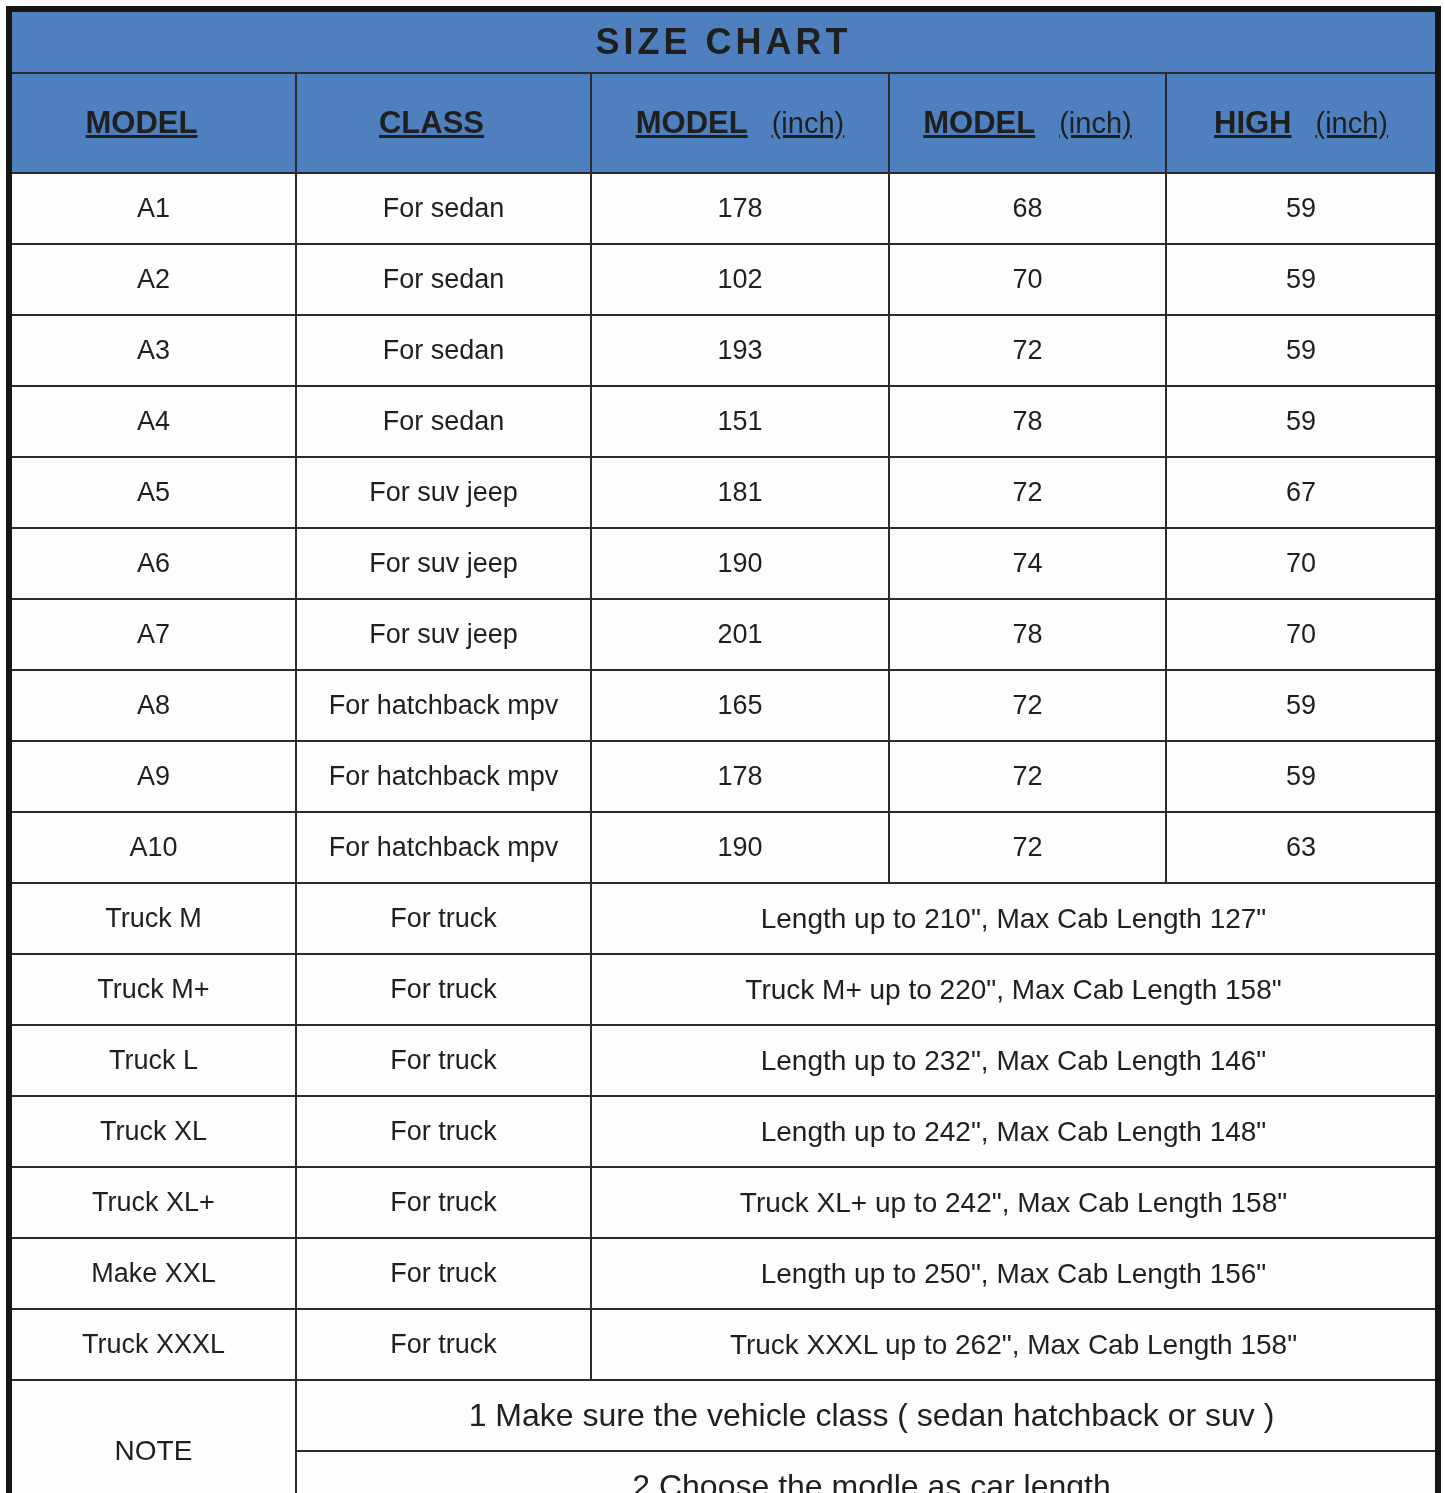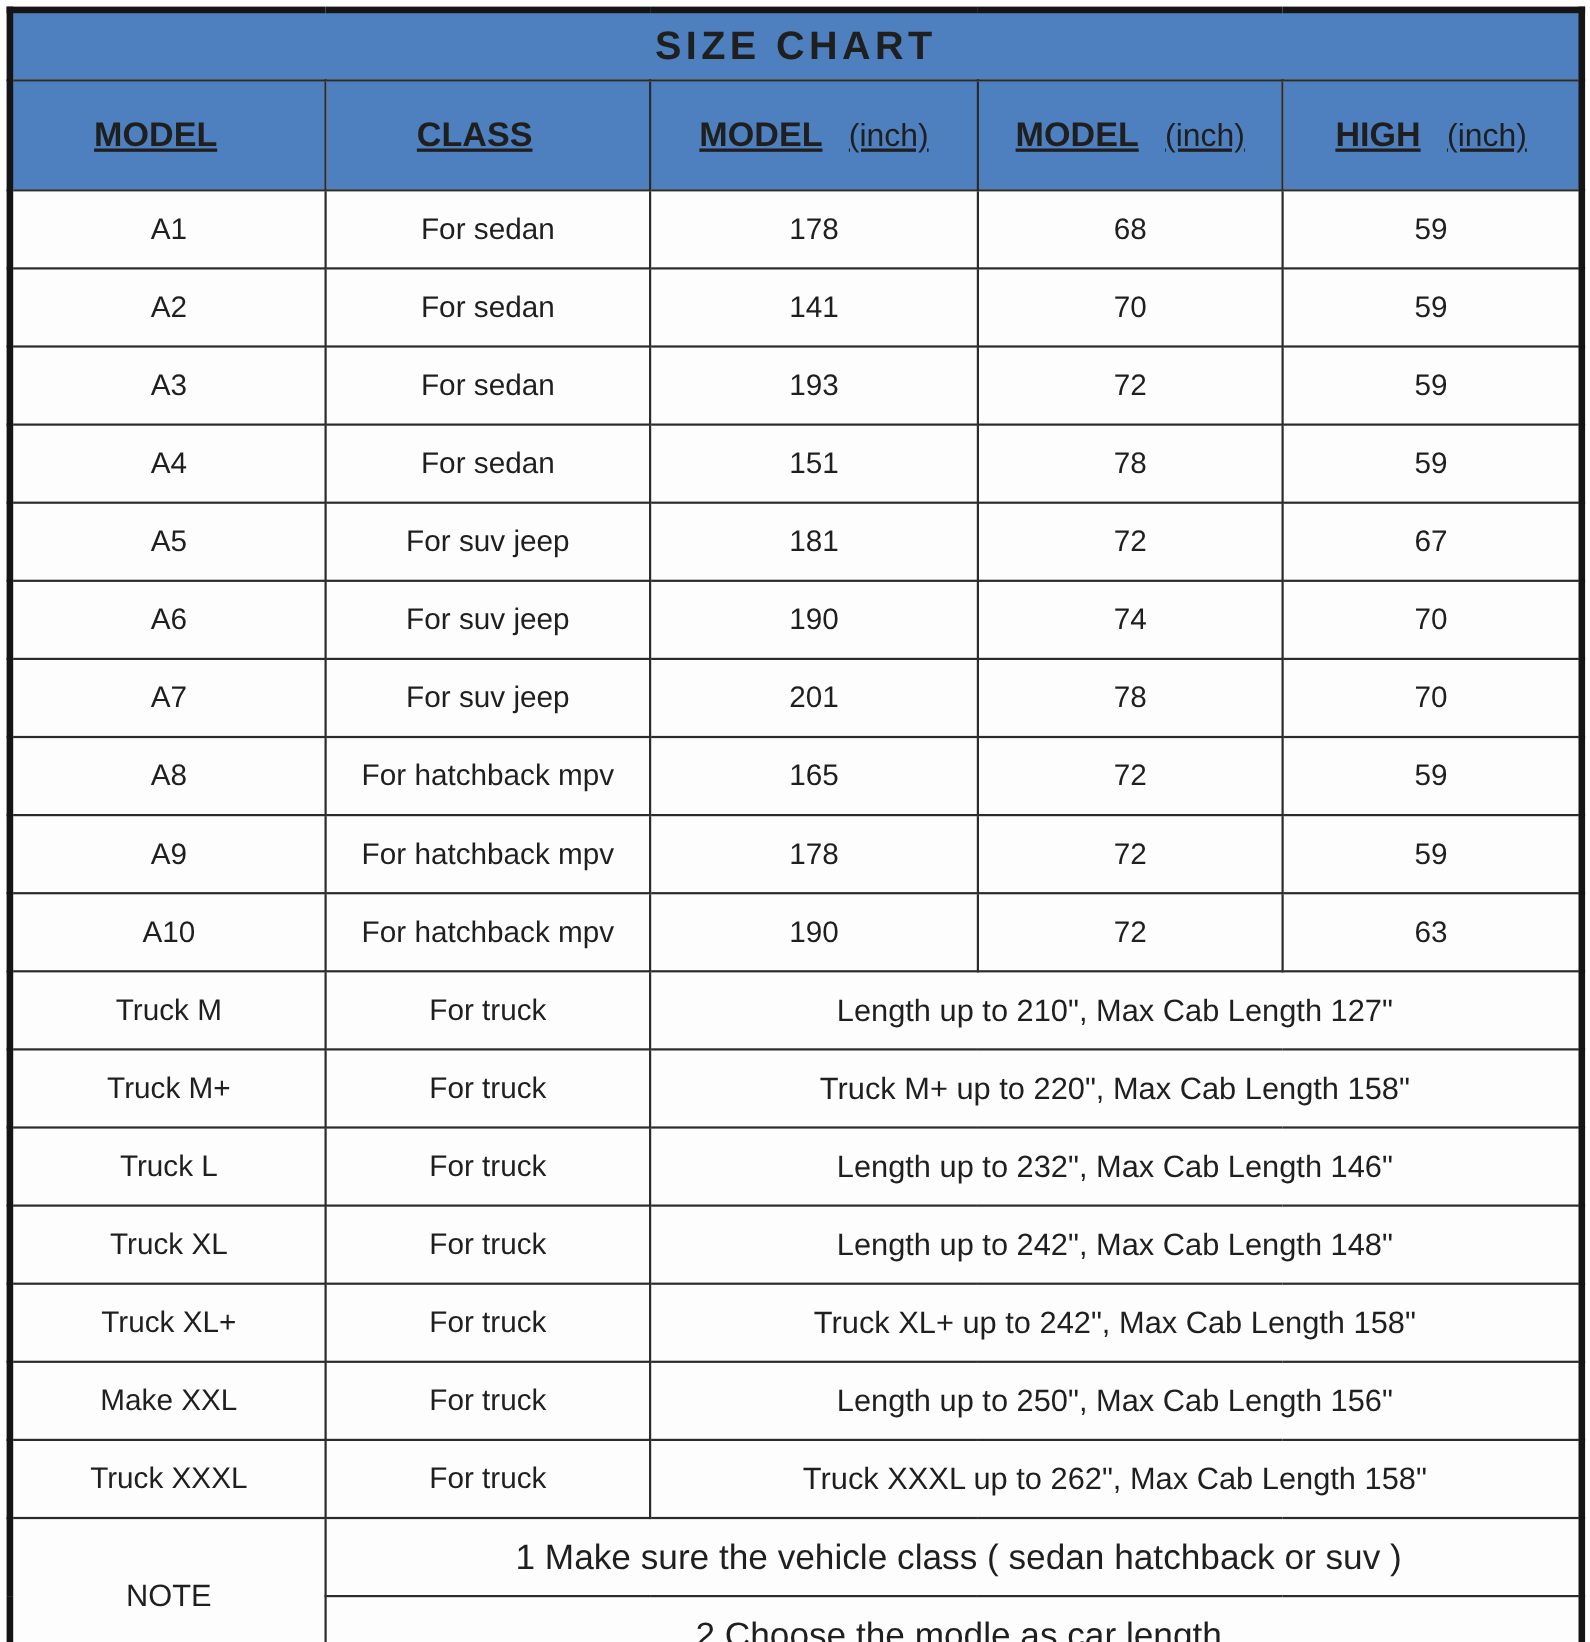--- a/index.html
+++ b/index.html
@@ -115,21 +115,21 @@
     <tr>
       <td class="data-cell">A1</td>
       <td class="data-cell">For sedan</td>
       <td class="data-cell">178</td>
       <td class="data-cell">68</td>
       <td class="data-cell">59</td>
     </tr>
     <tr>
       <td class="data-cell">A2</td>
       <td class="data-cell">For sedan</td>
-      <td class="data-cell">141</td>
+      <td class="data-cell">102</td>
       <td class="data-cell">70</td>
       <td class="data-cell">59</td>
     </tr>
     <tr>
       <td class="data-cell">A3</td>
       <td class="data-cell">For sedan</td>
       <td class="data-cell">193</td>
       <td class="data-cell">72</td>
       <td class="data-cell">59</td>
     </tr>

